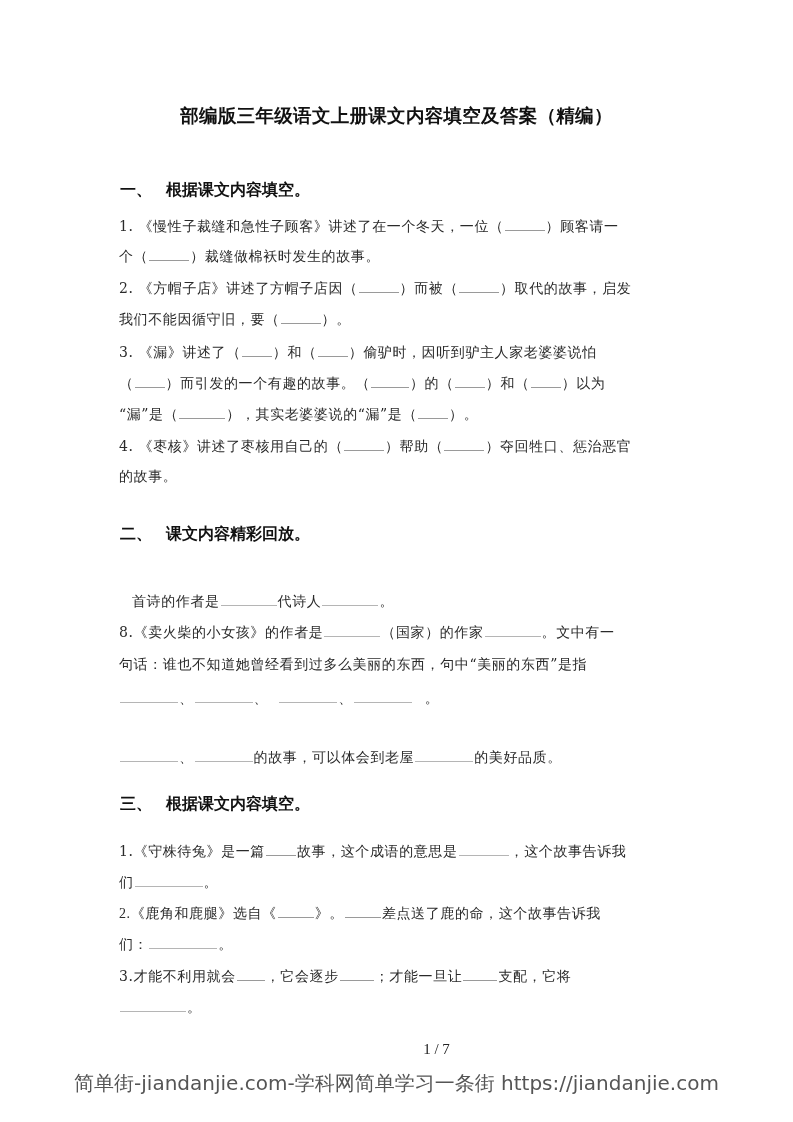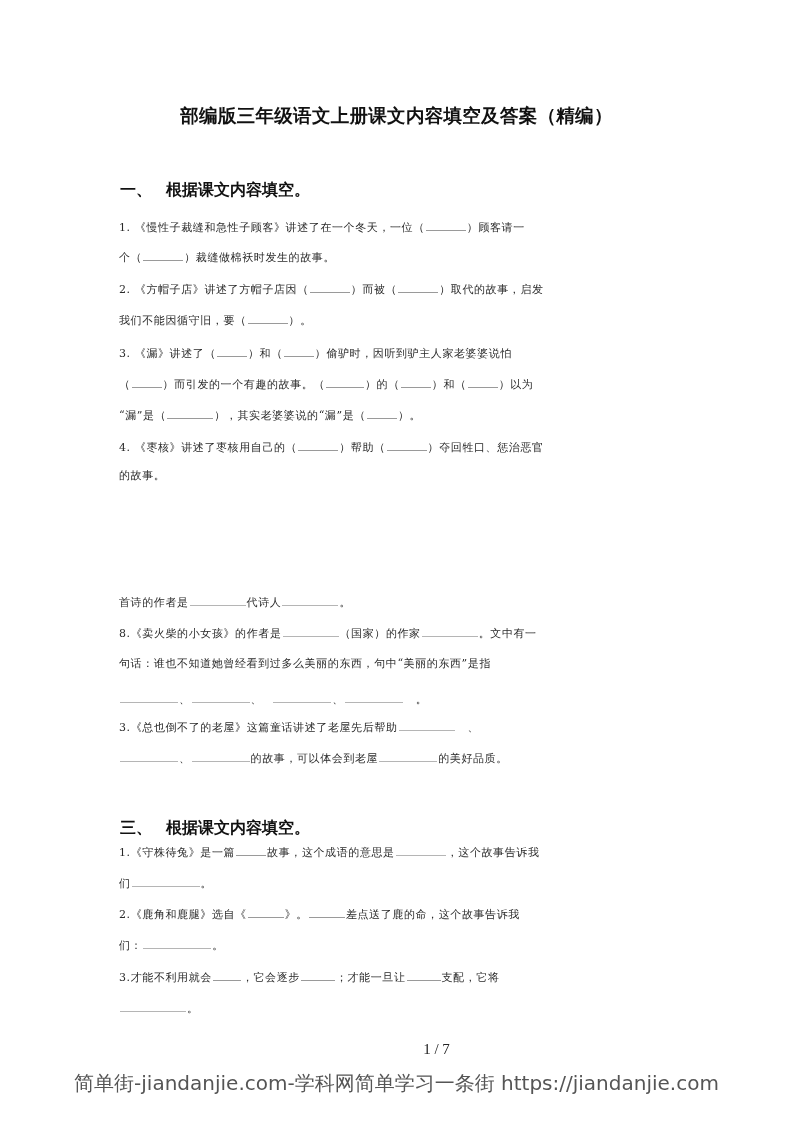--- a/index.html
+++ b/index.html
@@ -5,21 +5,21 @@
   html, body { margin: 0; padding: 0; background: #ffffff; }
   body { width: 793px; height: 1122px; position: relative; overflow: hidden;
          font-family: "DejaVu Serif", "Liberation Serif", serif; color: #222; }
   .page { position: absolute; left: 0; top: 0; width: 793px; height: 1122px; }
   .title { position: absolute; left: 0; width: 793px; top: 103px; text-align: center;
            font-family: "DejaVu Sans", "Liberation Sans", sans-serif; font-weight: bold;
            font-size: 18.5px; letter-spacing: 0.3px; color: #111; }
   .section { position: absolute; left: 120px; font-family: "DejaVu Sans", "Liberation Sans", sans-serif;
              font-weight: bold; font-size: 16px; color: #111; white-space: nowrap; }
   .section .num { display: inline-block; width: 46px; }
-  .line { position: absolute; left: 119px; font-size: 11px; line-height: 20px; white-space: nowrap;
+  .line { position: absolute; left: 119px; font-size: 14px; line-height: 20px; white-space: nowrap;
           color: #2a2a2a; letter-spacing: 0.6px; }
   .b { display: inline-block; border-bottom: 1px solid #9a9a9a; height: 14px; vertical-align: baseline; margin: 0 1px; }
   .b.g { border-bottom-color: #b5b5b5; }
   .pageno { position: absolute; left: 0; width: 793px; top: 1041px; text-align: center;
             font-family: "Liberation Serif", "DejaVu Serif", serif; font-size: 15px; color: #222; margin-left: 40px; }
   .footer { position: absolute; left: 0; width: 793px; top: 1070px; text-align: center;
             font-family: "DejaVu Sans", "Liberation Sans", sans-serif; font-size: 20px; color: #555; }
 </style>
 </head>
 <body>
@@ -53,51 +53,51 @@
   <div class="line" style="top:404px;">
     <span>“漏”是（</span><span class="b" style="width:46px"></span><span>），其实老婆婆说的“漏”是（</span><span class="b" style="width:30px"></span><span>）。</span>
   </div>
   <div class="line" style="top:436px;">
     <span>4. 《枣核》讲述了枣核用自己的（</span><span class="b" style="width:40px"></span><span>）帮助（</span><span class="b" style="width:40px"></span><span>）夺回牲口、惩治恶官</span>
   </div>
   <div class="line" style="top:466px;">
     <span>的故事。</span>
   </div>
 
+  <div class="section" style="top:524px;">
+    <span class="num">二、</span><span>课文内容精彩回放。</span>
+  </div>
 
-  <div class="line" style="top:591px;">
+  <div class="line" style="top:591px;margin-left:13px;">
     <span>首诗的作者是</span><span class="b g" style="width:56px"></span><span>代诗人</span><span class="b g" style="width:56px"></span><span>。</span>
   </div>
   <div class="line" style="top:622px;">
     <span>8.《卖火柴的小女孩》的作者是</span><span class="b g" style="width:56px"></span><span>（国家）的作家</span><span class="b g" style="width:56px"></span><span>。文中有一</span>
   </div>
   <div class="line" style="top:654px;">
     <span>句话：谁也不知道她曾经看到过多么美丽的东西，句中“美丽的东西”是指</span>
   </div>
   <div class="line" style="top:688px;">
     <span class="b g" style="width:58px"></span><span>、</span><span class="b g" style="width:58px"></span><span>、</span><span style="display:inline-block;width:10px"></span><span class="b g" style="width:58px"></span><span>、</span><span class="b g" style="width:58px"></span><span style="display:inline-block;width:12px"></span><span>。</span>
   </div>
-  <div class="line" style="top:716px;">
-    <span>3.《总也倒不了的老屋》这篇童话讲述了老屋先后帮助</span><span class="b g" style="width:56px"></span><span style="display:inline-block;width:12px"></span><span>、</span>
-  </div>
   <div class="line" style="top:747px;">
     <span class="b g" style="width:58px"></span><span>、</span><span class="b g" style="width:58px"></span><span>的故事，可以体会到老屋</span><span class="b g" style="width:58px"></span><span>的美好品质。</span>
   </div>
 
-  <div class="section" style="top:818px;">
+  <div class="section" style="top:794px;">
     <span class="num">三、</span><span>根据课文内容填空。</span>
   </div>
 
   <div class="line" style="top:841px;">
     <span>1.《守株待兔》是一篇</span><span class="b" style="width:30px"></span><span>故事，这个成语的意思是</span><span class="b g" style="width:50px"></span><span>，这个故事告诉我</span>
   </div>
   <div class="line" style="top:872px;">
     <span>们</span><span class="b g" style="width:68px"></span><span>。</span>
   </div>
-  <div class="line" style="top:903px;">
+  <div class="line" style="top:903px;font-family:Liberation Serif, serif;">
     <span>2.《鹿角和鹿腿》选自《</span><span class="b" style="width:36px"></span><span>》。</span><span class="b" style="width:36px"></span><span>差点送了鹿的命，这个故事告诉我</span>
   </div>
   <div class="line" style="top:934px;">
     <span>们：</span><span class="b g" style="width:68px"></span><span>。</span>
   </div>
   <div class="line" style="top:966px;">
     <span>3.才能不利用就会</span><span class="b" style="width:28px"></span><span>，它会逐步</span><span class="b" style="width:34px"></span><span>；才能一旦让</span><span class="b" style="width:34px"></span><span>支配，它将</span>
   </div>
   <div class="line" style="top:997px;">
     <span class="b g" style="width:66px"></span><span>。</span>

